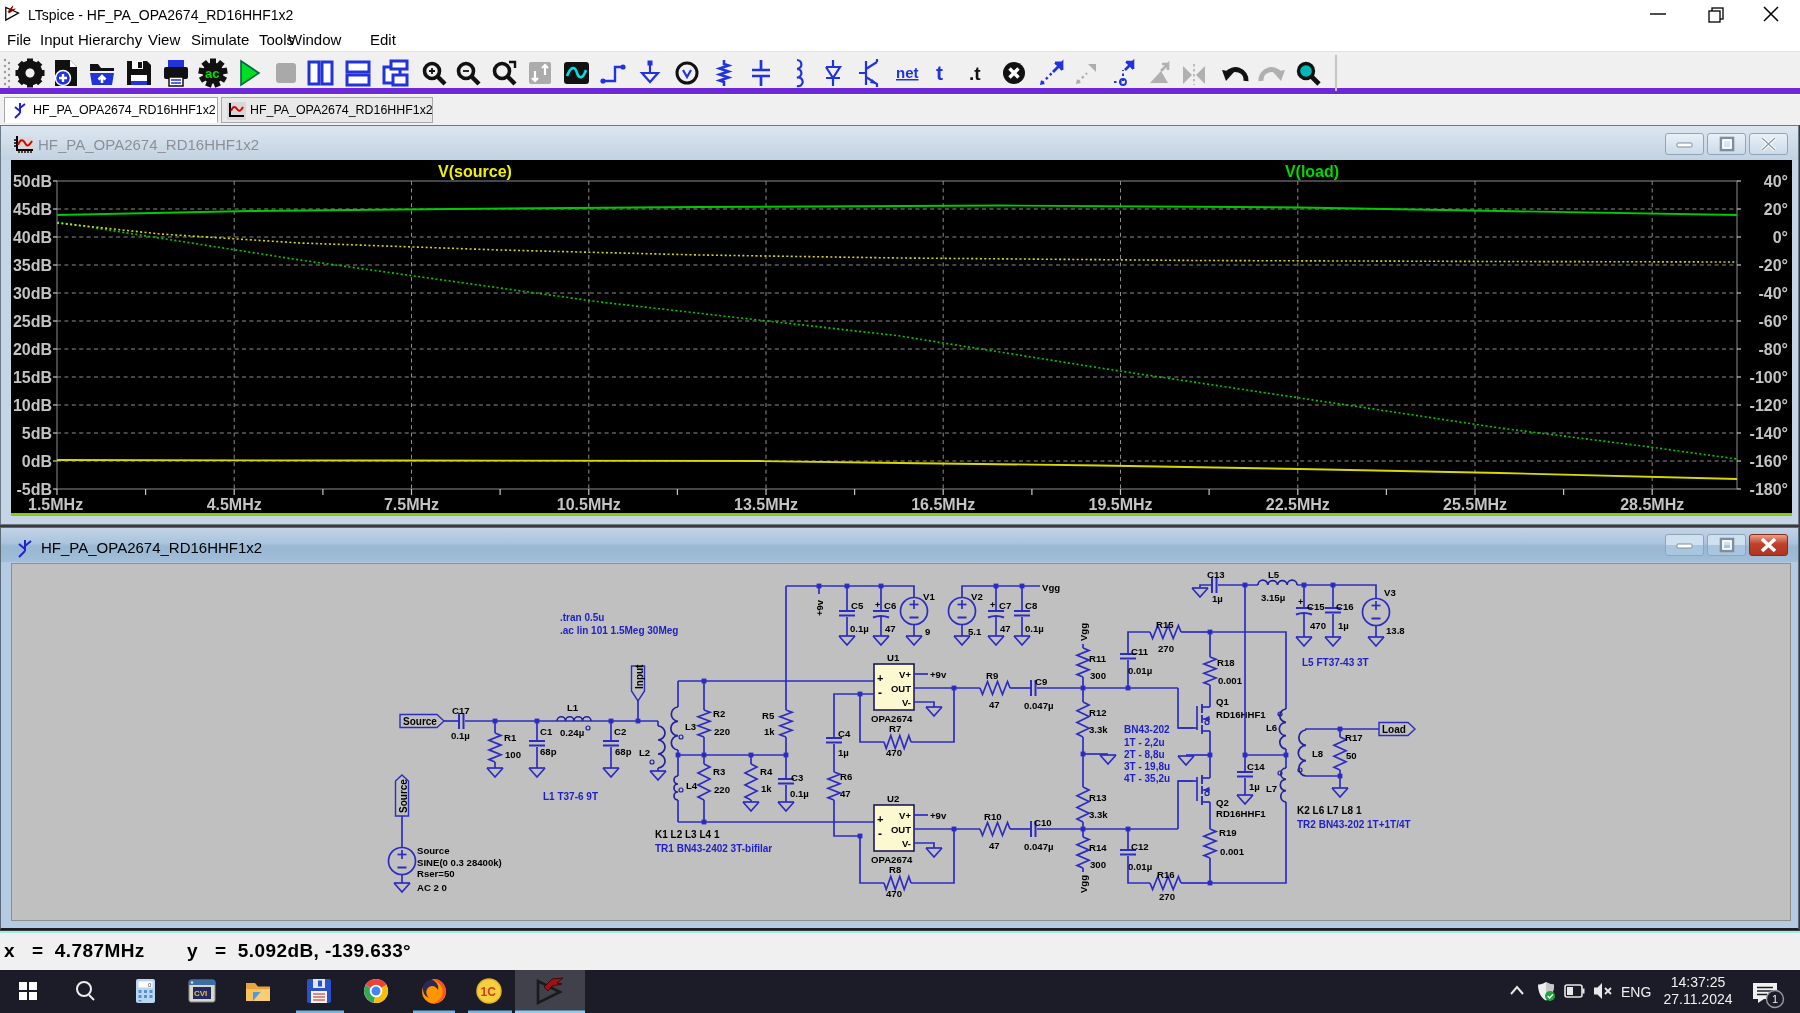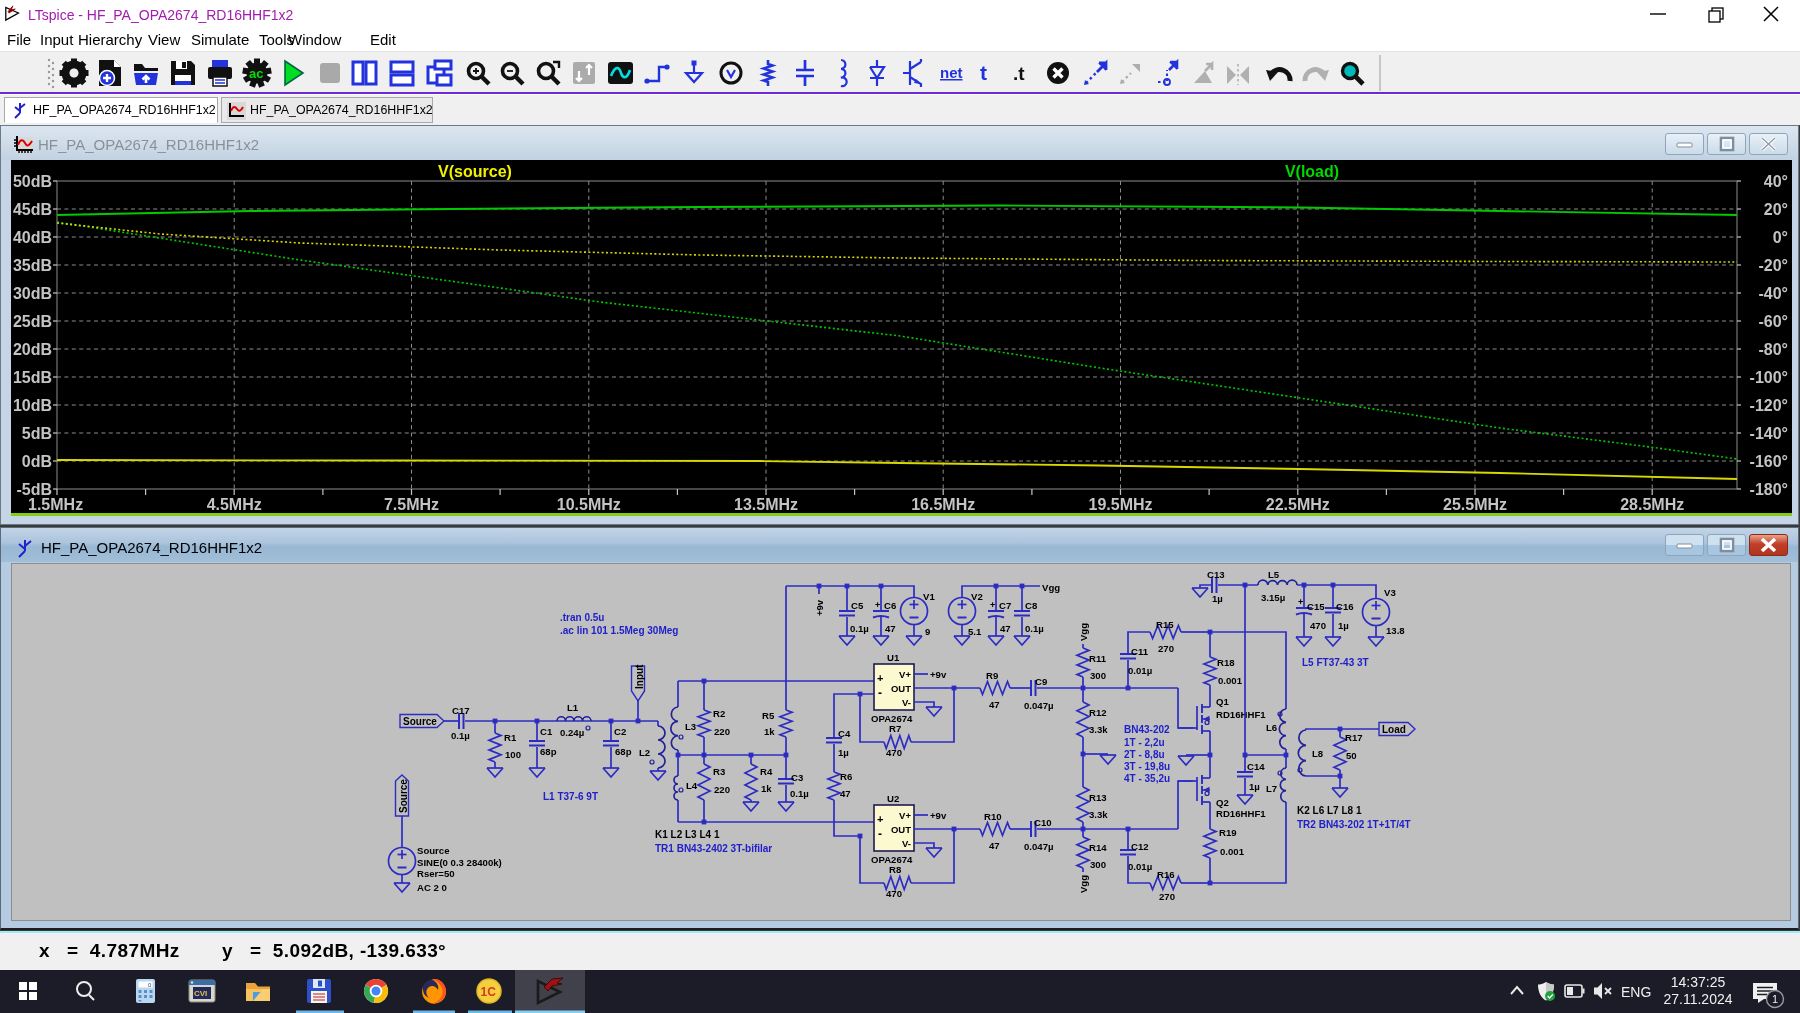--- a/index.html
+++ b/index.html
@@ -1,33 +1,33 @@
 <!DOCTYPE html>
 <html><head>
 <meta charset="utf-8">
 <style>
 * { margin:0; padding:0; box-sizing:border-box; }
 html,body { width:1800px; height:1013px; overflow:hidden; font-family:"Liberation Sans", sans-serif; background:#fff; }
 .abs { position:absolute; }
 #titlebar { left:0; top:0; width:1800px; height:28px; background:#ffffff; }
-#titlebar .ttext { position:absolute; left:28px; top:7px; font-size:14px; color:#a21caf; }
+#titlebar .ttext { position:absolute; left:28px; top:7px; font-size:14px; color:#000000; }
 #menubar { left:0; top:28px; width:1800px; height:23px; background:#ffffff;text-decoration:underline; }
 #menubar span { position:absolute; top:3px; font-size:15px; color:#000; }
-#toolbar { left:0; top:51px; width:1800px; height:43px; background:#f0f0f0; border-top:1px solid #e3e3e3; border-bottom:2px solid #6d28d9;padding-left:44px; }
+#toolbar { left:0; top:51px; width:1800px; height:43px; background:#f0f0f0; border-top:1px solid #e3e3e3; border-bottom:6px solid #6d28d9; }
 #tabbar { left:0; top:95px; width:1800px; height:30px; background:#f0f0f0; }
 .tab { position:absolute; top:2px; height:26px; font-size:12.4px; color:#000; border:1px solid #a8a8a8; }
 #mdi { left:0; top:125px; width:1800px; height:806px; background:#3a3a3a; }
 #wavewin { position:absolute; left:0px; top:0px; width:1799px; height:400px; background:#c5d5e5; border:1px solid #6c7a88; }
 #wavetitle { position:absolute; left:0px; top:0px; width:1797px; height:34px; background:linear-gradient(#dce6f0,#c2d2e2); }
 #plotarea { position:absolute; left:10px; top:34px; width:1781px; height:356px; background:#84cc16; }
 #schwin { position:absolute; left:0px; top:402px; width:1799px; height:403px; background:#b5cbe2; border:1px solid #5a6a78; border-bottom:2px solid #1e1e1e; }
 #schtitle { position:absolute; left:0px; top:0px; width:1797px; height:34px; background:linear-gradient(#c2d4e6 0%,#aac3dd 45%,#97b7d3 55%,#a2bed8 100%); }
 #scharea { position:absolute; left:10px; top:35px; width:1780px; height:358px; background:#c0c0c0; border:1px solid #8e8e8e; }
 #statusbar { left:0; top:931px; width:1800px; height:39px; background:#f0f0f0; border-top:2px solid #9feaf5; }
-#statusbar .st { position:absolute; top:7px; font-size:19px; font-weight:bold; color:#000; letter-spacing:0.4px;margin-left:35px; }
+#statusbar .st { position:absolute; top:7px; font-size:19px; font-weight:bold; color:#000; letter-spacing:0.4px; }
 #taskbar { left:0; top:970px; width:1800px; height:43px; background:#1b1b27; }
 .winbtn { position:absolute; width:39px; height:22px; border:1px solid #8ea6bc; border-radius:3px; }
 svg text { font-family:"Liberation Sans", sans-serif; }
 </style>
 </head>
 <body>
 <div class="abs" id="titlebar">
   <svg class="abs" style="left:5px;top:3px" width="19" height="20" viewBox="0 0 24 20">
     <path d="M1 19 L1 3 L17 10 Z" fill="none" stroke="#000" stroke-width="1.6"></path>
     <path d="M4 8 L10 1 L8 6 L13 5 L5 10 Z" fill="#8b0000" stroke="#8b0000"></path>

